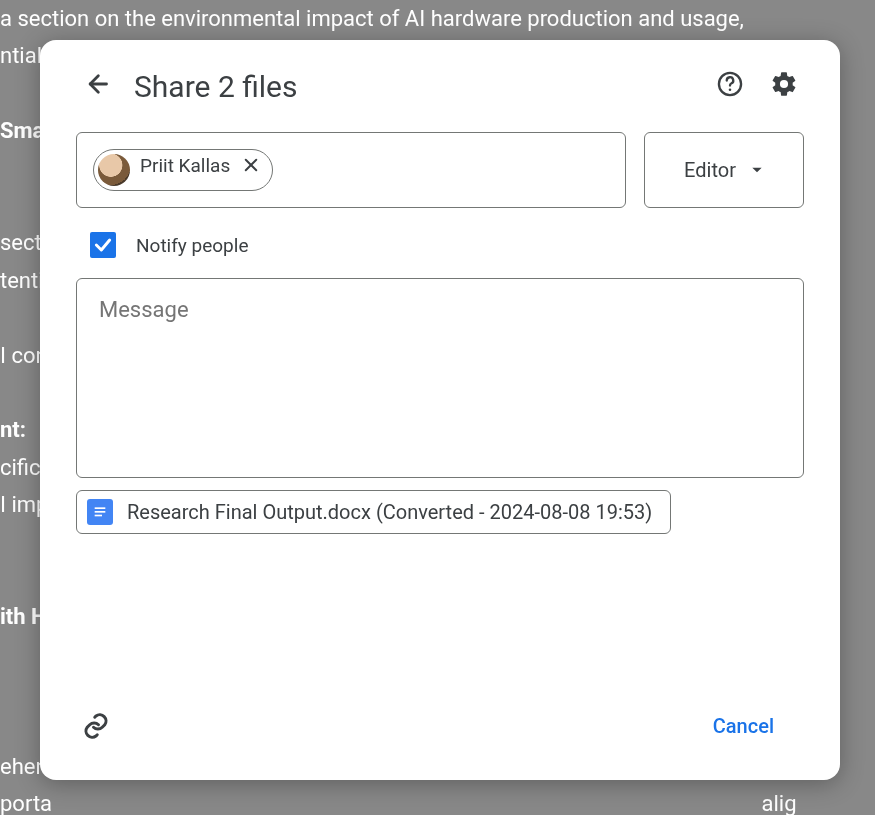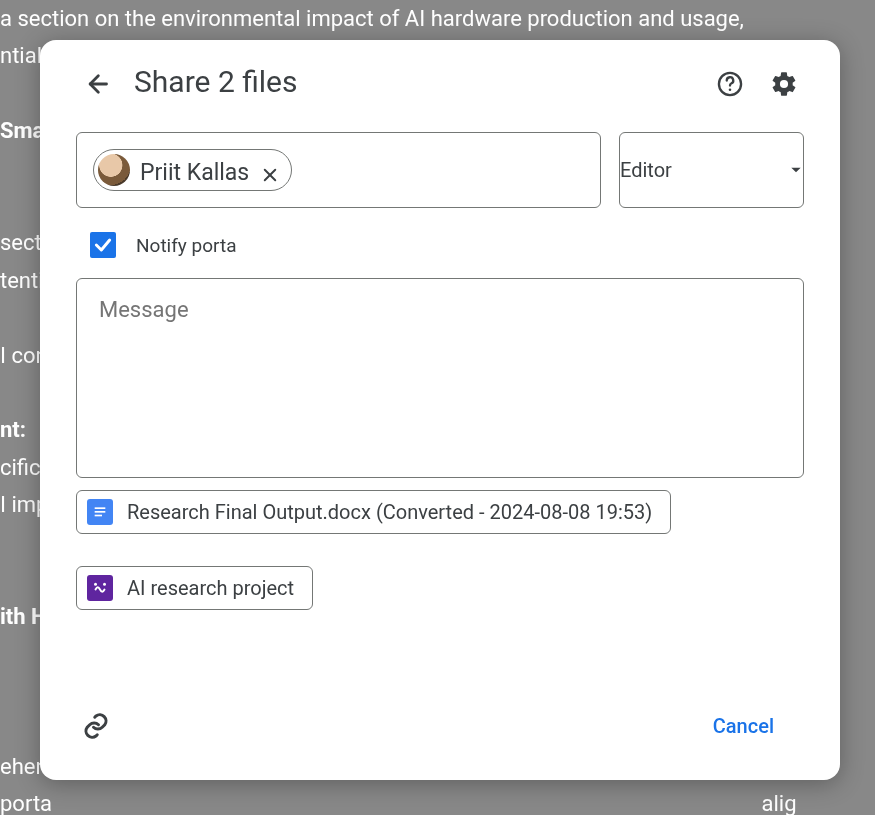--- a/index.html
+++ b/index.html
@@ -34,21 +34,21 @@
     background: #fff;
     border-radius: 16px;
     box-shadow: 0 4px 24px rgba(0,0,0,0.3);
     display: flex;
     flex-direction: column;
     padding: 24px 36px 28px 36px;
   }
 
   .modal-header {
     display: flex;
-    align-items: flex-start;
+    align-items: flex-end;
     gap: 18px;
     margin-bottom: 28px;
   }
   .back-btn, .hdr-icon-btn {
     width: 40px; height: 40px;
     display: flex; align-items: center; justify-content: center;
     border-radius: 50%;
     cursor: pointer;
   }
   .modal-title {
@@ -71,45 +71,45 @@
     border-radius: 6px;
     min-height: 76px;
     display: flex;
     align-items: center;
     padding: 0 16px;
     gap: 10px;
     flex-wrap: wrap;
   }
   .chip {
     display: flex;
-    align-items: flex-end;
+    align-items: flex-start;
     gap: 10px;
     border: 1px solid #747775;
     border-radius: 999px;
     padding: 4px 10px 4px 4px;
-    font-size: 23px;
+    font-size: 19px;
     color: #3c4043;
   }
   .chip .avatar {
     width: 32px; height: 32px; border-radius: 50%;
     background: radial-gradient(circle at 40% 35%, #e8c8a8 0 40%, #7a5a3a 42% 70%, #4a3a2a 70% 100%);
     flex: none;
   }
   .chip .remove {
     width: 22px; height: 22px;
     display: flex; align-items: center; justify-content: center;
     cursor: pointer;
   }
   .role-select {
-    width: 185px;
-    border: 1px solid #747775;
-    border-radius: 6px;
-    display: flex;
-    align-items: center;
-    justify-content: space-between;
+    width: 160px;
+    border: 1px solid #747775;
+    border-radius: 6px;
+    display: flex;
+    align-items: center;
+    justify-content: center;
     gap: 14px;
     font-size: 20px;
     color: #3c4043;
     cursor: pointer;
   }
 
   
   .notify-row {
     display: flex;
     align-items: center;
@@ -241,46 +241,36 @@
         </svg>
     </div>
   </div>
 
   <div class="notify-row">
     <div class="checkbox">
       <svg width="20" height="20" viewBox="0 0 24 24" fill="none" stroke="#fff" stroke-width="3.5" stroke-linecap="round" stroke-linejoin="round">
           <polyline points="4 12 10 18 20 6"></polyline>
         </svg>
     </div>
-    <span>Notify porta</span>
+    <span>Notify people</span>
   </div>
 
   <textarea class="message-box" placeholder="Message" style=""></textarea>
 
   <div class="file-chips">
     <div class="file-chip">
       <div class="file-icon doc">
         <svg width="16" height="16" viewBox="0 0 24 24" fill="#fff">
             <rect x="4" y="5" width="16" height="2.5"></rect>
             <rect x="4" y="10.5" width="16" height="2.5"></rect>
             <rect x="4" y="16" width="11" height="2.5"></rect>
           </svg>
       </div>
       <span>Research Final Output.docx (Converted - 2024-08-08 19:53)</span>
     </div>
-    <div class="file-chip">
-      <div class="file-icon app">
-        <svg width="18" height="18" viewBox="0 0 24 24" fill="#fff">
-            <path d="M6 14c2-4 4-4 6 0s4 4 6 0" stroke="#fff" stroke-width="2.5" fill="none" stroke-linecap="round"></path>
-            <circle cx="6" cy="7" r="2"></circle>
-            <circle cx="18" cy="7" r="2"></circle>
-          </svg>
-      </div>
-      <span>AI research project</span>
-    </div>
   </div>
 
   <div class="footer">
     <div class="copy-link">
       <svg width="30" height="30" viewBox="0 0 24 24" fill="none" stroke="#3c4043" stroke-width="2.4" stroke-linecap="round">
           <path d="M10 13a5 5 0 0 0 7 0l2-2a5 5 0 0 0-7-7l-1 1"></path>
           <path d="M14 11a5 5 0 0 0-7 0l-2 2a5 5 0 0 0 7 7l1-1"></path>
         </svg>
     </div>
     <div class="spacer"></div>

